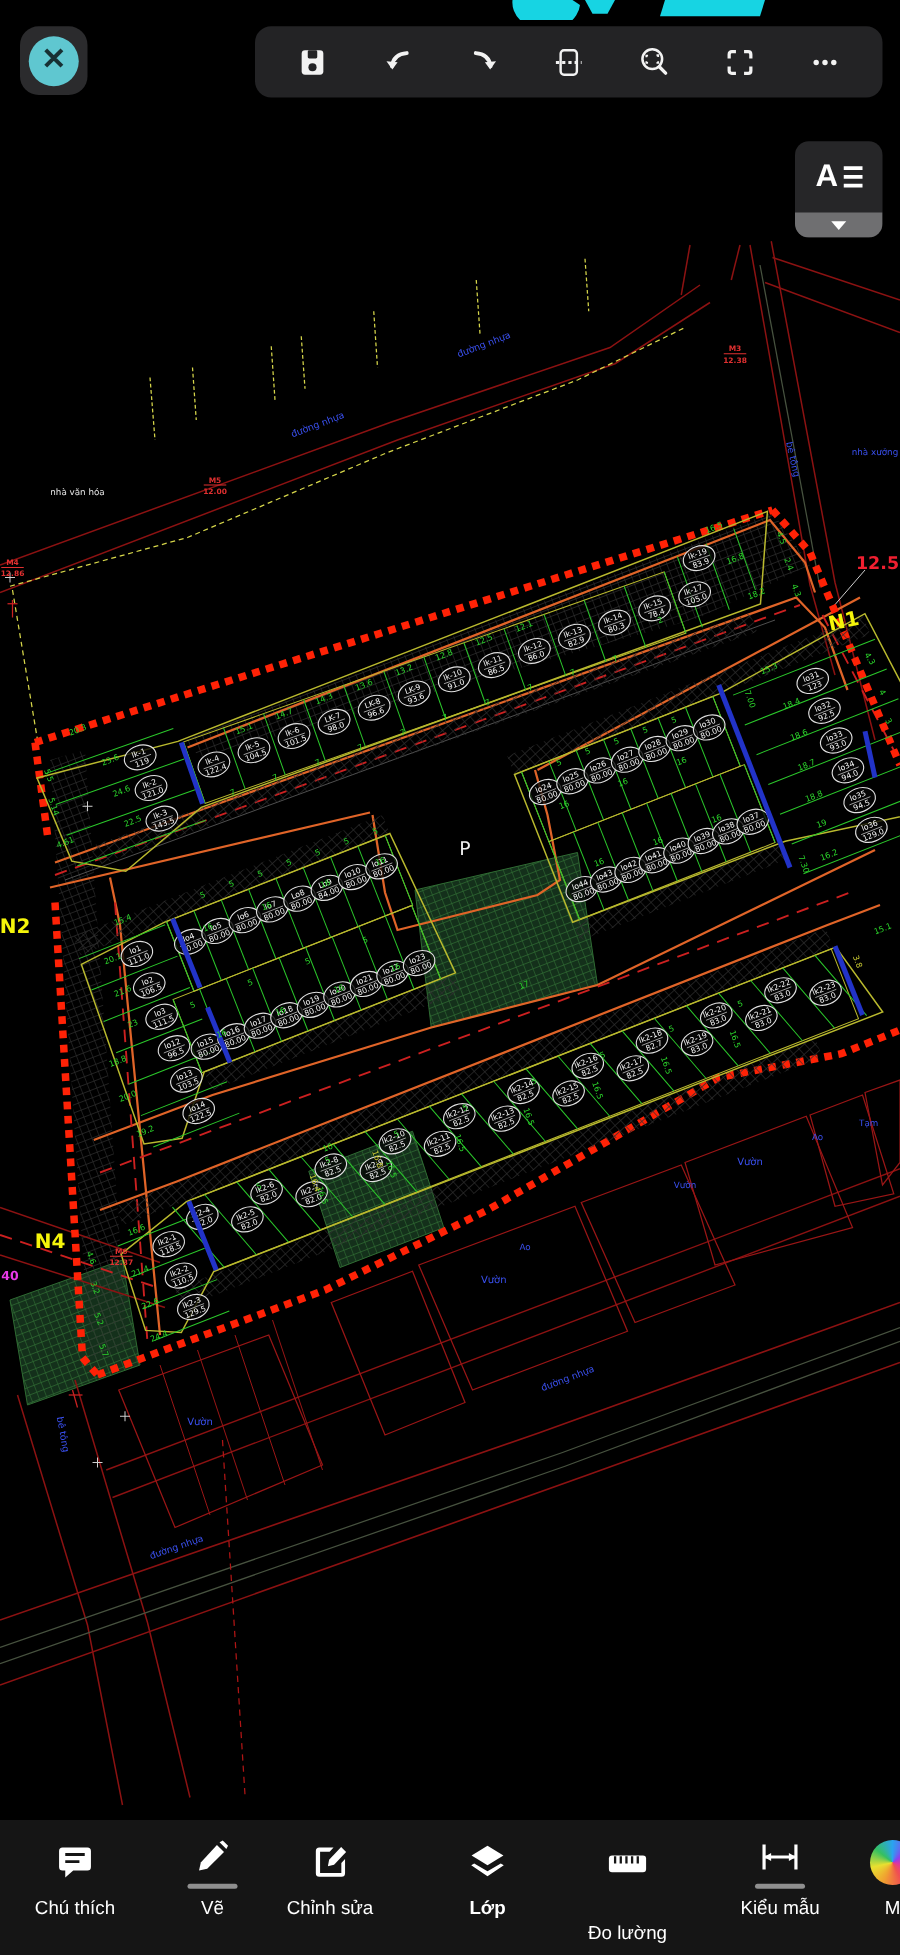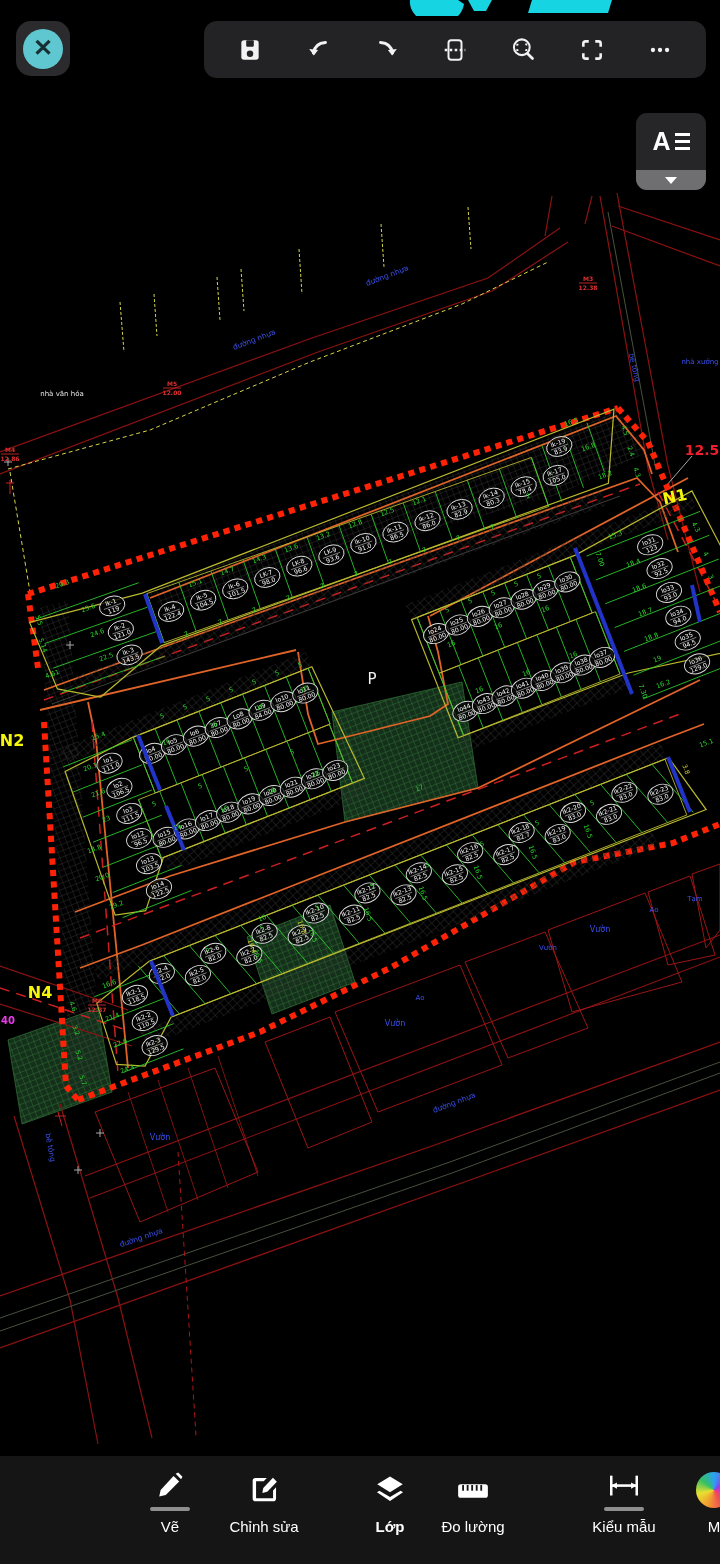--- a/index.html
+++ b/index.html
@@ -807,20 +807,30 @@
           <i></i>
           <i></i>
         </span>
   </div>
   <div class="style-strip">
     <span class="style-caret"></span>
   </div>
 </div>
 
 <div class="bottom-nav" id="bottom-nav">
+      <div class="nav-item" style="left: 60px;">
+        <div class="nav-icon">
+          <svg width="34" height="34" viewBox="0 0 24 24">
+            <path d="M3 5.5q0-2 2-2h14q2 0 2 2v9q0 2-2 2h-8l-4.5 4v-4H5q-2 0-2-2z" fill="#fff"></path>
+            <line x1="6.5" y1="7.5" x2="17.5" y2="7.5" stroke="#151515" stroke-width="1.6"></line>
+            <line x1="6.5" y1="11.5" x2="14.5" y2="11.5" stroke="#151515" stroke-width="1.6"></line>
+          </svg>
+        </div>
+        <div class="nav-label">Chú thích</div>
+      </div>
       <div class="nav-item" style="left: 170px; justify-content: flex-end;">
         <div class="nav-icon">
           <svg width="34" height="34" viewBox="0 0 24 24">
             <path d="M14.5 4.2 l4 4 L9 17.7 l-4.6 1 1-4.6 Z" fill="#fff"></path>
             <path d="M16 2.7 l1.8-1 3 3-1 1.8z" fill="#fff"></path>
           </svg>
           <div class="nav-underline"></div>
         </div>
         <div class="nav-label">Vẽ</div>
       </div>
@@ -835,21 +845,21 @@
       </div>
       <div class="nav-item" style="left: 390px; font-weight: bold;">
         <div class="nav-icon">
           <svg width="34" height="34" viewBox="0 0 24 24">
             <polygon points="12,2.5 21,8 12,13.5 3,8" fill="#fff"></polygon>
             <path d="M4.5 12.5 12 17l7.5-4.5 1.7 1L12 19.7 2.8 13.5z" fill="#fff"></path>
           </svg>
         </div>
         <div class="nav-label">Lớp</div>
       </div>
-      <div class="nav-item" style="left: 473px;">
+      <div class="nav-item" style="left: 502px; gap: 20px;">
         <div class="nav-icon">
           <svg width="36" height="34" viewBox="0 0 24 24">
             <rect x="1.5" y="8" width="21" height="9.5" rx="1.8" fill="#fff"></rect>
             <g stroke="#151515" stroke-width="1.3">
               <line x1="5" y1="8.5" x2="5" y2="12.5"></line>
               <line x1="8.2" y1="8.5" x2="8.2" y2="12.5"></line>
               <line x1="11.4" y1="8.5" x2="11.4" y2="12.5"></line>
               <line x1="14.6" y1="8.5" x2="14.6" y2="12.5"></line>
               <line x1="17.8" y1="8.5" x2="17.8" y2="12.5"></line>
             </g>

